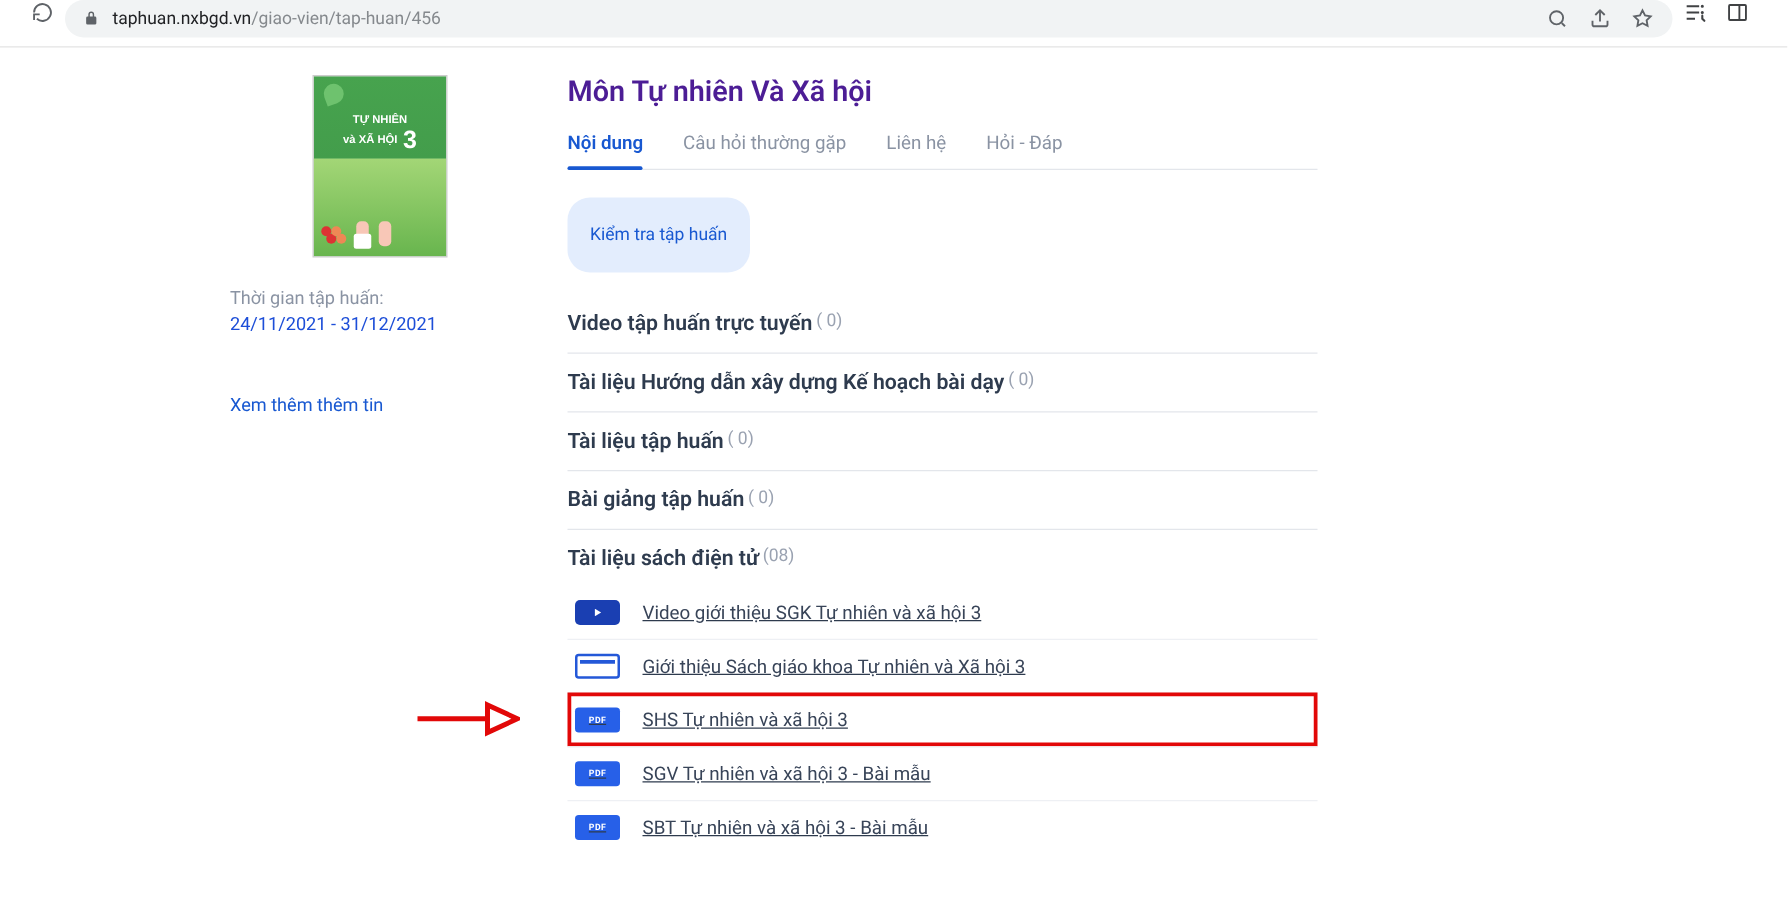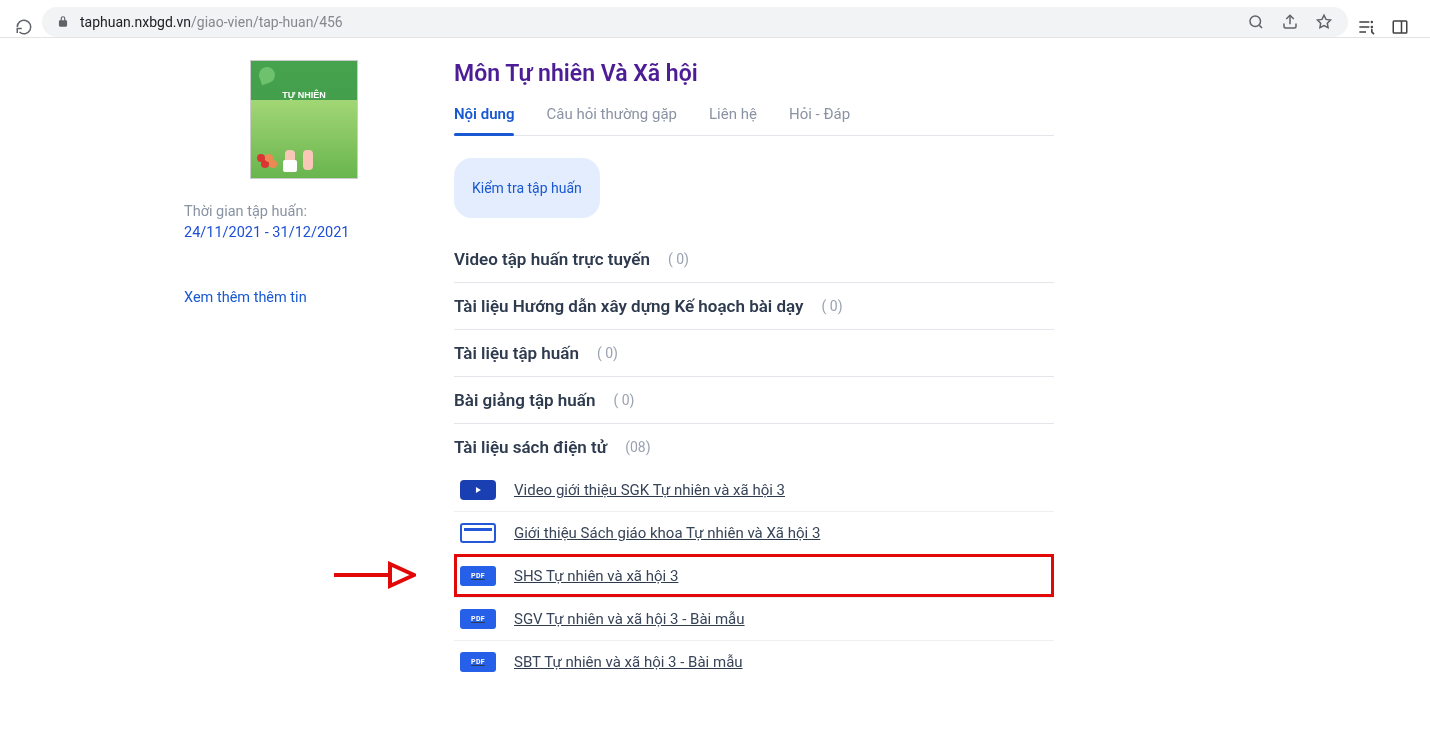--- a/index.html
+++ b/index.html
@@ -1,36 +1,36 @@
 <!DOCTYPE html>
 <html><head>
 <meta charset="utf-8">
 <style>
   * { box-sizing: border-box; margin: 0; padding: 0; }
   html, body { width: 1430px; height: 733px; font-family: -apple-system, "Segoe UI", Roboto, Arial, sans-serif; color: #2e3b4e; background: #fff; }
   
   
-  .chrome-bar { display: flex; align-items: flex-end; height: 38px; padding: 0 14px; border-bottom: 1px solid #e3e3e3; gap: 8px; }
+  .chrome-bar { display: flex; align-items: flex-start; height: 38px; padding: 0 24px; border-bottom: 1px solid #e3e3e3; gap: 8px; }
   .chrome-reload { width: 20px; height: 20px; display:flex; align-items:center; justify-content:center; color:#5f6368; cursor:pointer; }
   .addr-wrap { flex: 1; display:flex; align-items:center; background:#f1f3f4; border-radius: 18px; height: 30px; padding: 0 14px; gap:10px; color:#5f6368; }
   .addr-lock { width:14px; display:flex; align-items:center; }
   .addr-text { font-size: 14px; letter-spacing:0; white-space:nowrap; }
   .addr-text .domain { color:#202124; }
   .addr-text .path { color:#85898d; }
   .addr-actions { margin-left:auto; display:flex; align-items:center; gap:14px; color:#5f6368; }
   .chrome-right { display:flex; align-items:center; gap:14px; color:#5f6368; padding-right:6px; }
   .icon-btn { width:20px; height:20px; display:flex; align-items:center; justify-content:center; cursor:pointer; }
   
   
   .page { display:flex; padding: 22px 0 0 0; }
   .sidebar { width: 454px; padding-left: 184px; padding-right: 30px; }
   .main { flex:1; padding-right: 100px; max-width: 700px; }
   
   
-  .cover { width: 108px; height: 119px; margin: 0 auto 24px; background: linear-gradient(180deg,#47a34e 0%, #3e9648 100%); border:1px solid #ccc; position:relative; overflow:hidden; }
+  .cover { width: 108px; height: 146px; margin: 0 auto 24px; background: linear-gradient(180deg,#47a34e 0%, #3e9648 100%); border:1px solid #ccc; position:relative; overflow:hidden; }
   .cover-top { position:absolute; top:6px; left:8px; right:8px; display:flex; justify-content:space-between; align-items:flex-start; }
   .cover-leaf { width:16px; height:16px; background:#6ec26e; border-radius:50% 50% 50% 0; transform:rotate(-20deg); }
   .cover-title { position:absolute; top:30px; left:0; right:0; text-align:center; color:#fff; font-weight:700; font-size:9px; line-height:1.1; font-family: Arial; }
   .cover-title .num { font-size:20px; vertical-align:middle; margin-left:2px; }
   .cover-scene { position:absolute; bottom:0; left:0; right:0; height:78px; background: linear-gradient(180deg,#a3d676 0%, #68b54e 100%); }
   .cover-sky { position:absolute; bottom:50px; left:0; right:0; height:28px; background:#bfe6a1; }
   .cover-bldg { position:absolute; bottom:38px; left:20px; width:68px; height:28px; background:#f4c97a; border-top:4px solid #c96b3a; }
   .cover-kid1 { position:absolute; bottom:8px; left:34px; width:10px; height:20px; background:#f8c7b7; border-radius:4px; }
   .cover-kid1::after{ content:""; position:absolute; bottom:-2px; left:-2px; width:14px; height:12px; background:#fff; border-radius:2px;}
   .cover-kid2 { position:absolute; bottom:8px; left:52px; width:10px; height:20px; background:#f8c7b7; border-radius:4px; }
@@ -44,21 +44,21 @@
   
   h1 { font-size:23px; font-weight:600; color:#4c1d95; margin-bottom:18px; }
   .tabs { display:flex; gap:32px; border-bottom:1px solid #e3e6eb; margin-bottom:22px; }
   .tab { font-size:15px; color:#8a93a3; padding: 0 0 12px 0; cursor:pointer; position:relative; }
   .tab.active { color:#1858d1; font-weight:600; }
   .tab.active::after { content:""; position:absolute; left:0; right:0; bottom:-1px; height:3px; background:#1858d1; border-radius:2px; }
   
   .chip { display:inline-block; background:#e3edfd; color:#1858d1; font-size:14px; padding:22px 18px; border-radius:18px; cursor:pointer; margin-bottom:18px; }
   
   .section { border-bottom:1px solid #e3e6eb; padding:13px 0 13px 0; }
-  .section-h { font-size:17px; font-weight:600; color:#2e3b4e; display:flex; align-items:center; gap:18px; }
+  .section-h { font-size:17px; font-weight:600; color:#2e3b4e; display:flex; align-items:flex-start; gap:3px; }
   .section-h .count { font-size:14px; font-weight:400; color:#9aa2b1; }
   
   .resource-list { margin-top:12px;text-decoration:underline; }
   .resource { display:flex; align-items:center; gap:18px; padding:11px 6px; border-top:1px solid #eef0f4; cursor:pointer; position:relative; }
   .resource:first-child { border-top:none; }
   .res-icon { width:36px; height:20px; border-radius:4px; display:flex; align-items:center; justify-content:center; flex-shrink:0; }
   .res-icon.play { background:#1a3fb2; }
   .res-icon.play svg { fill:#fff; }
   .res-icon.slide { background:#fff; border:2px solid #2458d8; border-radius:3px; position:relative; }
   .res-icon.slide::after{ content:""; position:absolute; left:2px; right:2px; top:3px; height:3px; background:#2458d8; }

